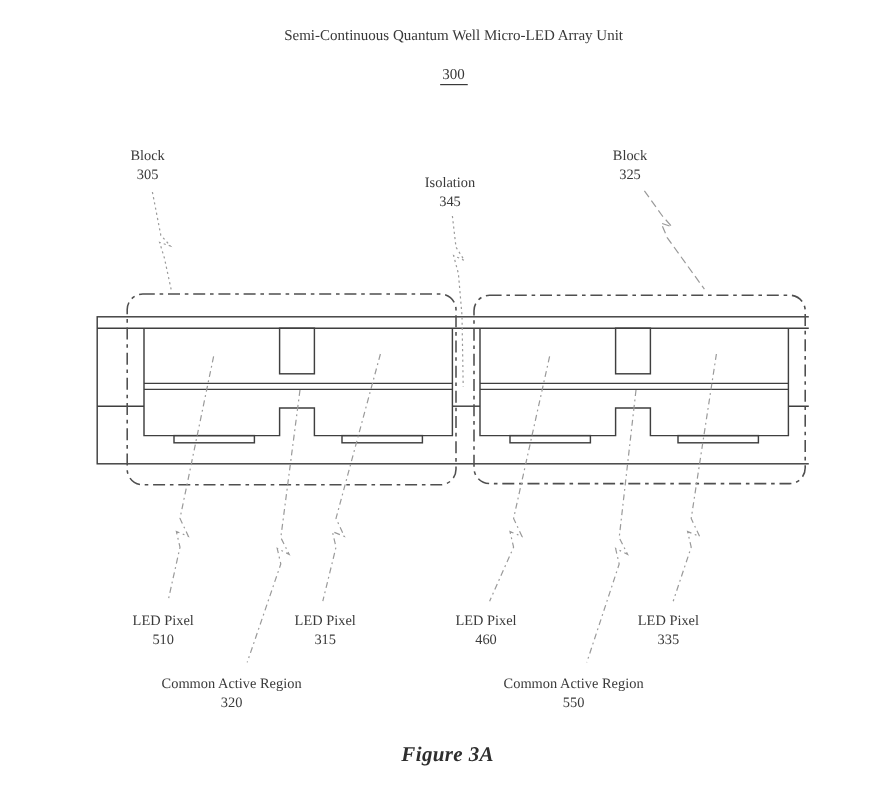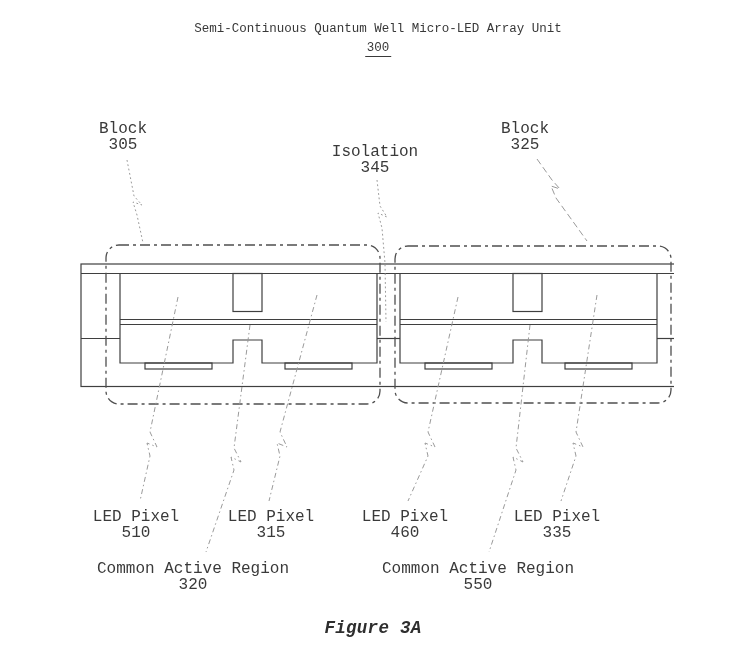--- a/index.html
+++ b/index.html
@@ -5,34 +5,34 @@
   html, body {
     margin: 0;
     padding: 0;
     background: #ffffff;
   }
   .page {
     position: relative;
     width: 674px;
     height: 665px;
     background: #ffffff;
-    font-family: Liberation Mono, monospace;
+    font-family: Liberation Serif, serif;
     color: #3a3a3a;
     overflow: hidden;
   }
   .diagram-svg {
     position: absolute;
     left: 0;
     top: 0;
   }
   .label {
     position: absolute;
     transform: translateX(-50%);
     text-align: center;
-    font-size: 16px;
+    font-size: 12px;
     line-height: 16px;
     white-space: nowrap;
     color: #3a3a3a;
   }
   .label .ln {
     display: block;
   }
   .title-block {
     position: absolute;
     transform: translateX(-50%);
@@ -42,21 +42,21 @@
     white-space: nowrap;
     color: #383838;
   }
   .title-block .ln {
     display: block;
   }
   .title-block .ref-underline {
     display: inline-block;
     border-bottom: 1.2px solid #3a3a3a;
     padding: 0 2px 0px 2px;
-    margin-top: 3px;
+    margin-top: 17px;
   }
   .caption {
     position: absolute;
     transform: translateX(-50%);
     font-size: 17.5px;
     font-weight: bold;
     font-style: italic;
     color: #2e2e2e;
     letter-spacing: 0.3px;
   }

